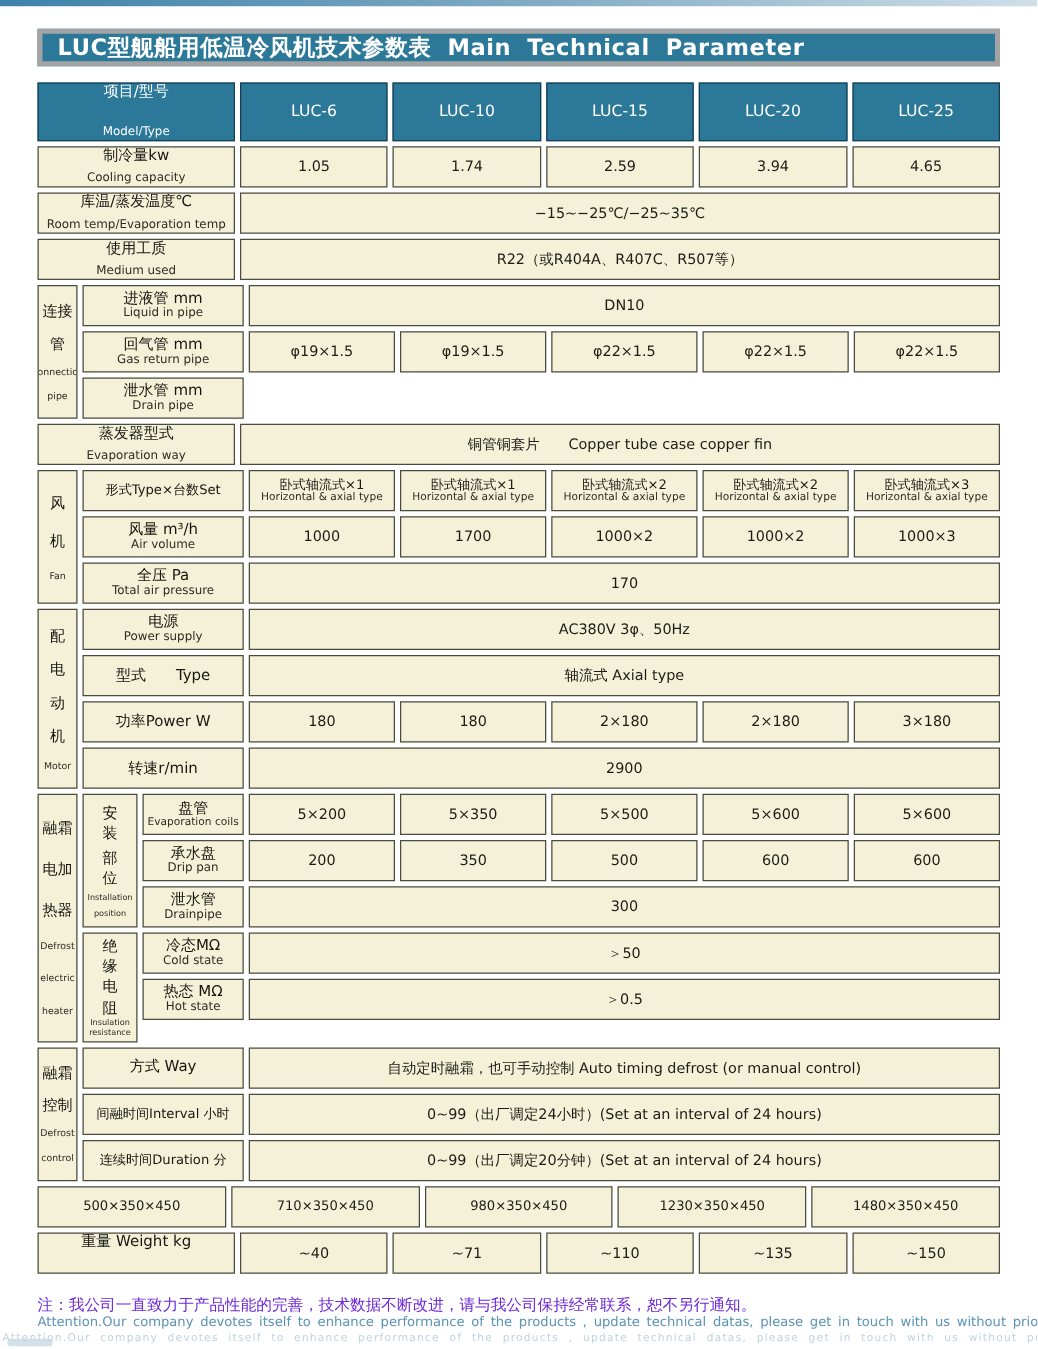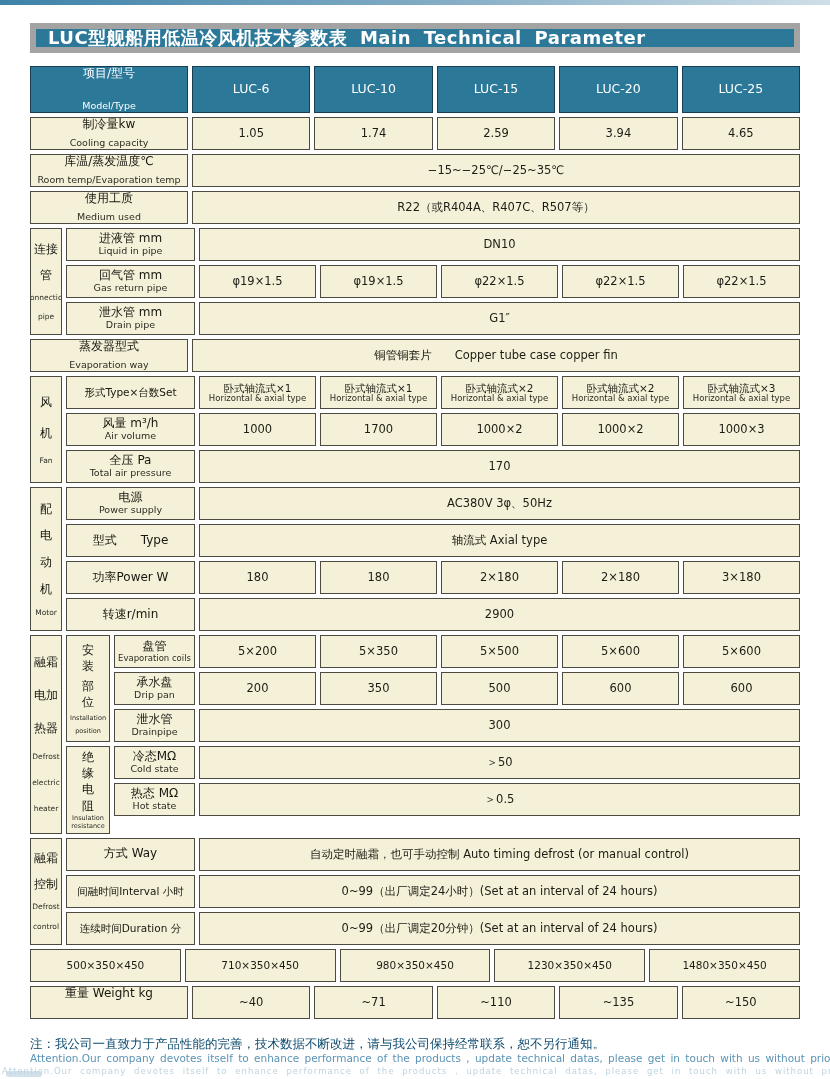--- a/index.html
+++ b/index.html
@@ -4,21 +4,21 @@
 <style>
   html,body{margin:0;padding:0;}
   body{
     width:830px;height:1079px;position:relative;background:#ffffff;
     font-family:"DejaVu Sans","Liberation Sans",sans-serif;
     overflow:hidden;
   }
   .top-strip{position:absolute;left:0;top:0;width:830px;height:5px;
     background:linear-gradient(to right,#3d82a9 0%,#86aec6 55%,#cfdfe8 100%);}
   .title-bar{position:absolute;left:30px;top:23px;width:770px;height:30px;
-    box-sizing:border-box;background:#2b7899;border:6px solid #a3a3a3;
+    box-sizing:border-box;background:#2b7899;border:4px solid #a3a3a3;
     color:#ffffff;display:flex;align-items:center;padding-left:12px;
     font-size:18px;font-weight:bold;letter-spacing:0.5px;word-spacing:6px;}
   .tbl{position:absolute;left:30px;top:66px;width:770px;
     display:flex;flex-direction:column;gap:4px;}
   .r{display:flex;gap:4px;}
   .grp{display:flex;gap:4px;}
   .group-inner{display:flex;flex-direction:column;gap:4px;flex:1;min-width:0;}
   .cell{background:#f5f1d9;border:1.5px solid #4b4b41;box-sizing:border-box;
     display:flex;flex-direction:column;align-items:center;justify-content:center;
     text-align:center;line-height:1.15;overflow:hidden;}
@@ -35,21 +35,21 @@
   .zh{font-size:12px;color:#17170f;}
   .zh-sm{font-size:10.5px;color:#17170f;}
   .en{font-size:9.5px;color:#2c2c22;}
   .en-sm{font-size:8.5px;color:#2c2c22;}
   .val{font-size:11.5px;color:#1c1c14;}
   .val-sm{font-size:10.5px;color:#1c1c14;}
   .mdl{font-size:12.5px;}
   .gl-zh{font-size:12px;color:#17170f;line-height:1.35;}
   .gl-en{font-size:7.5px;color:#2c2c22;line-height:1.3;}
   .gl-en2{font-size:6.5px;color:#2c2c22;line-height:1.3;}
-  .note-zh{position:absolute;left:30px;top:1036px;color:#0c4a6e;font-size:12.5px;white-space:nowrap;}
+  .note-zh{position:absolute;left:30px;top:1036px;color:#6d28d9;font-size:12.5px;white-space:nowrap;}
   .note-en{position:absolute;left:30px;top:1052px;color:#5b93b5;font-size:10.5px;
     word-spacing:2px;white-space:nowrap;}
   .ghost{position:absolute;left:2px;top:1066px;width:828px;font-size:8.5px;
     color:#7fa7bf;opacity:0.5;filter:blur(0.5px);white-space:nowrap;overflow:hidden;
     word-spacing:4px;letter-spacing:1px;}
   .smudge{position:absolute;left:6px;top:1071px;width:36px;height:6px;
     background:#bcd3de;opacity:0.65;border-radius:2px;}
 </style>
 </head>
 <body>
@@ -162,23 +162,20 @@
           </div>
         <div class="cell dc">
             <span class="val">φ22×1.5</span>
           </div>
       </div>
       <div class="r h33">
         <div class="cell lab2">
           <span class="zh">泄水管 mm</span>
           <span class="en">Drain pipe</span>
         </div>
-        <div class="cell dc">
-            <span class="val">G1″</span>
-          </div>
       </div>
     </div>
   </div>
 
   <div class="r h33">
     <div class="cell lab">
       <span class="zh">蒸发器型式</span>
       <span class="en">Evaporation way</span>
     </div>
     <div class="cell dc">

